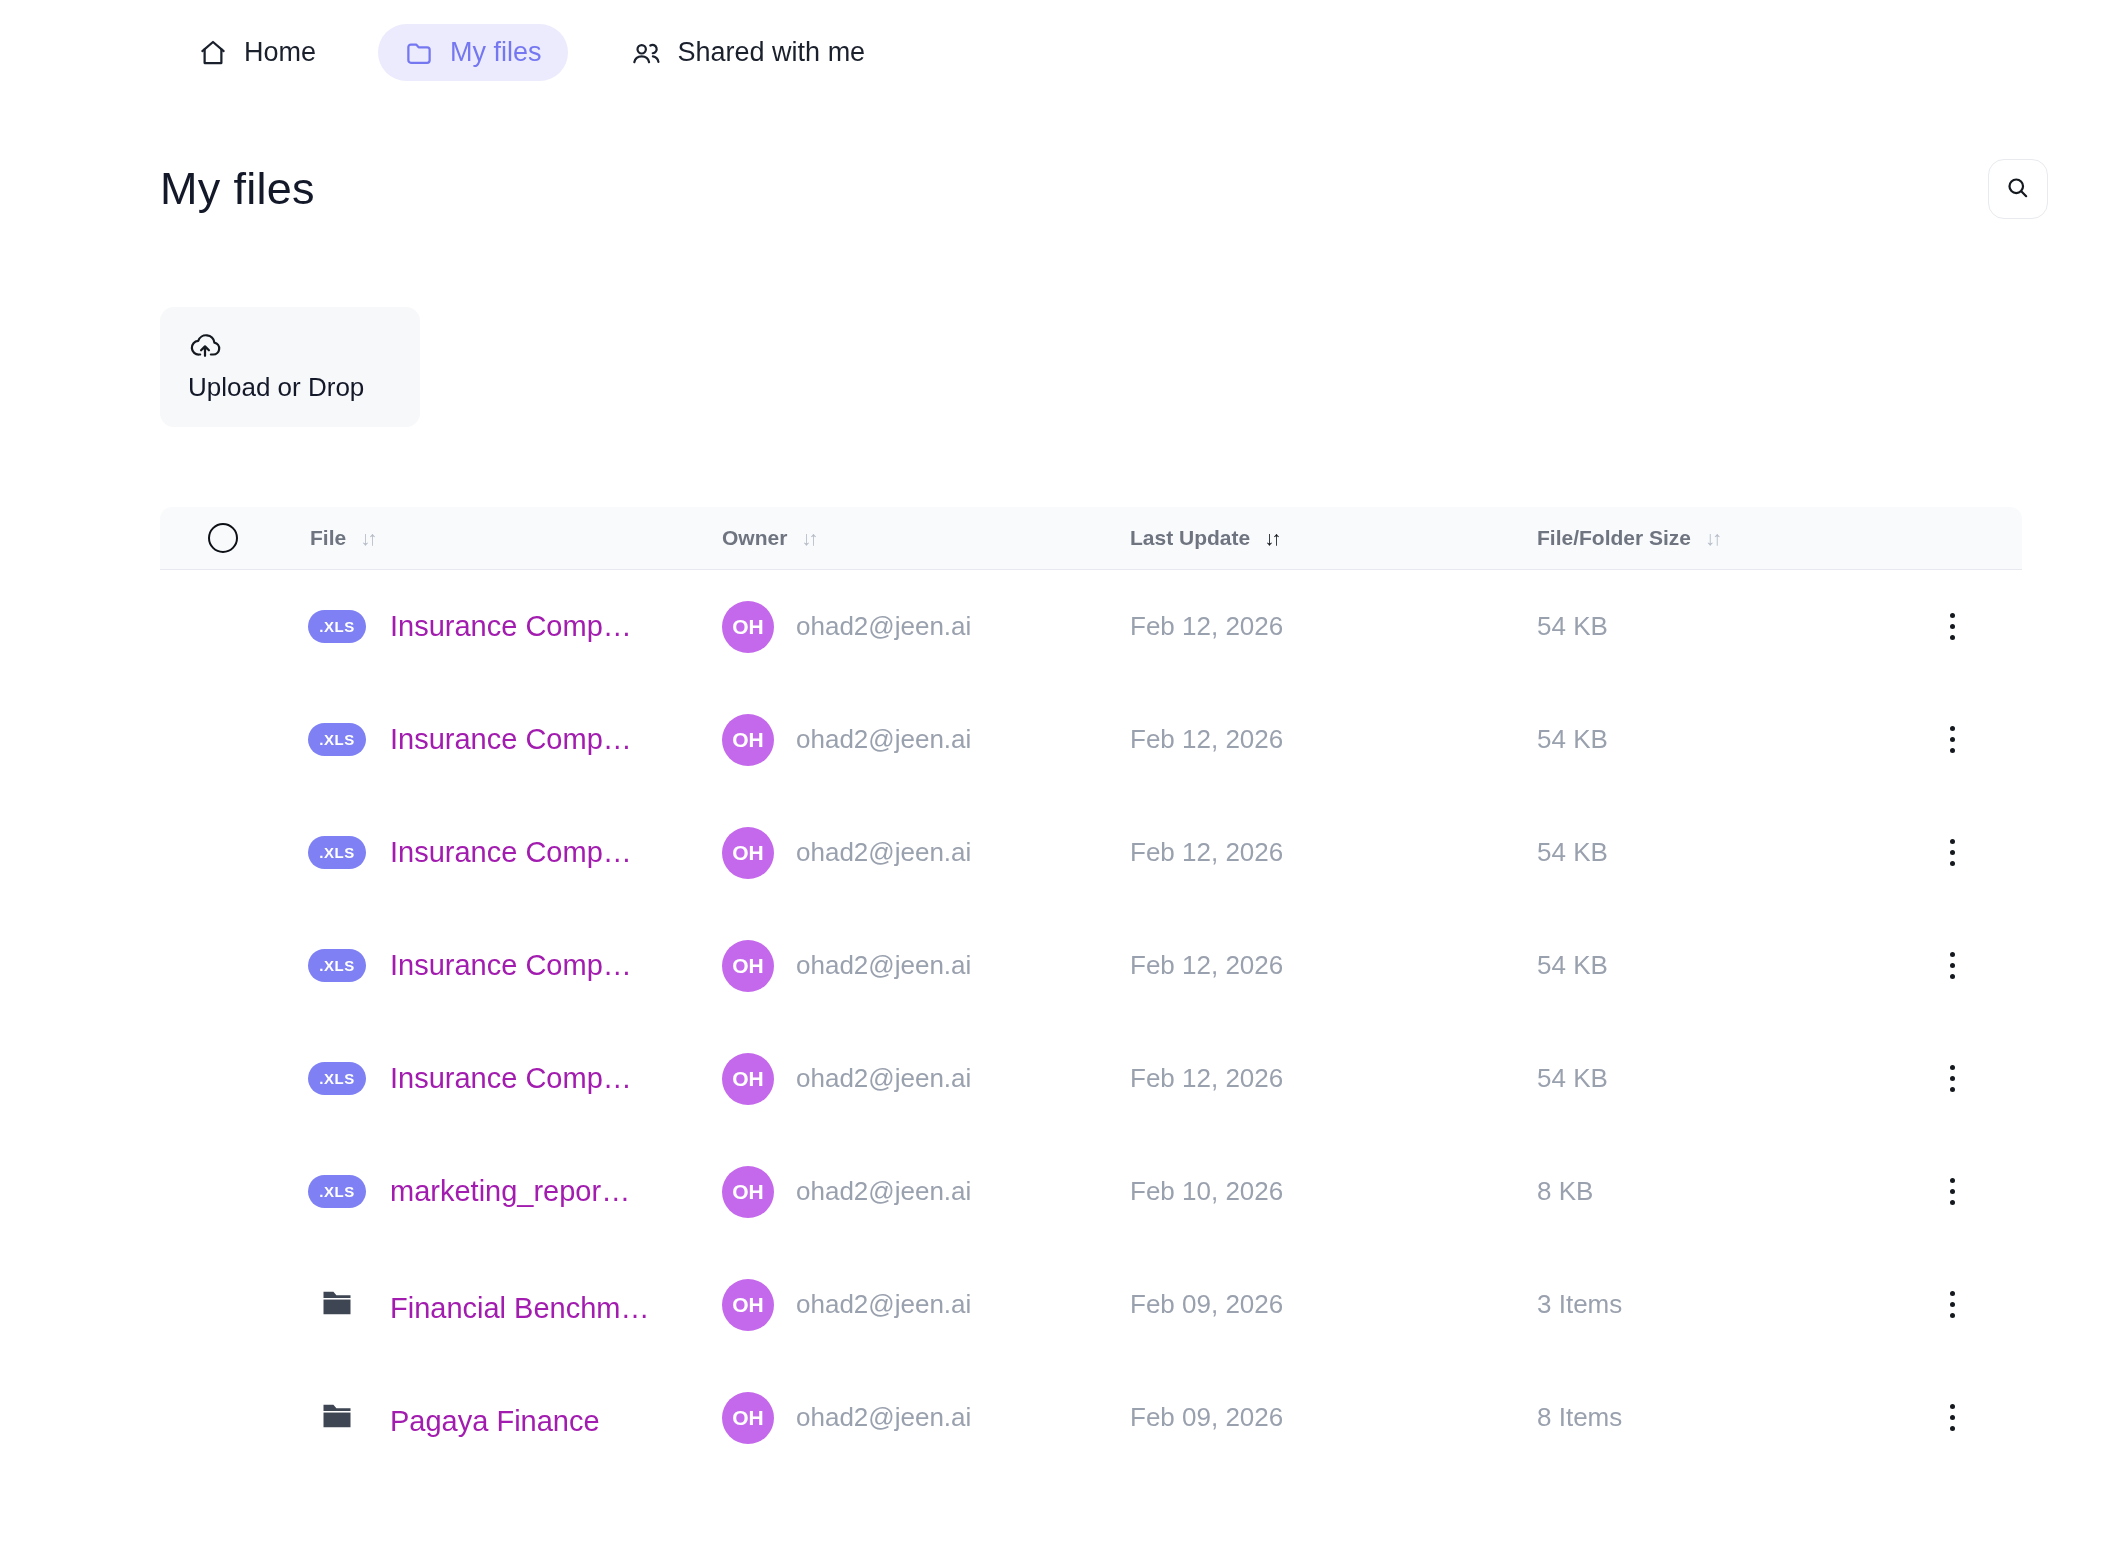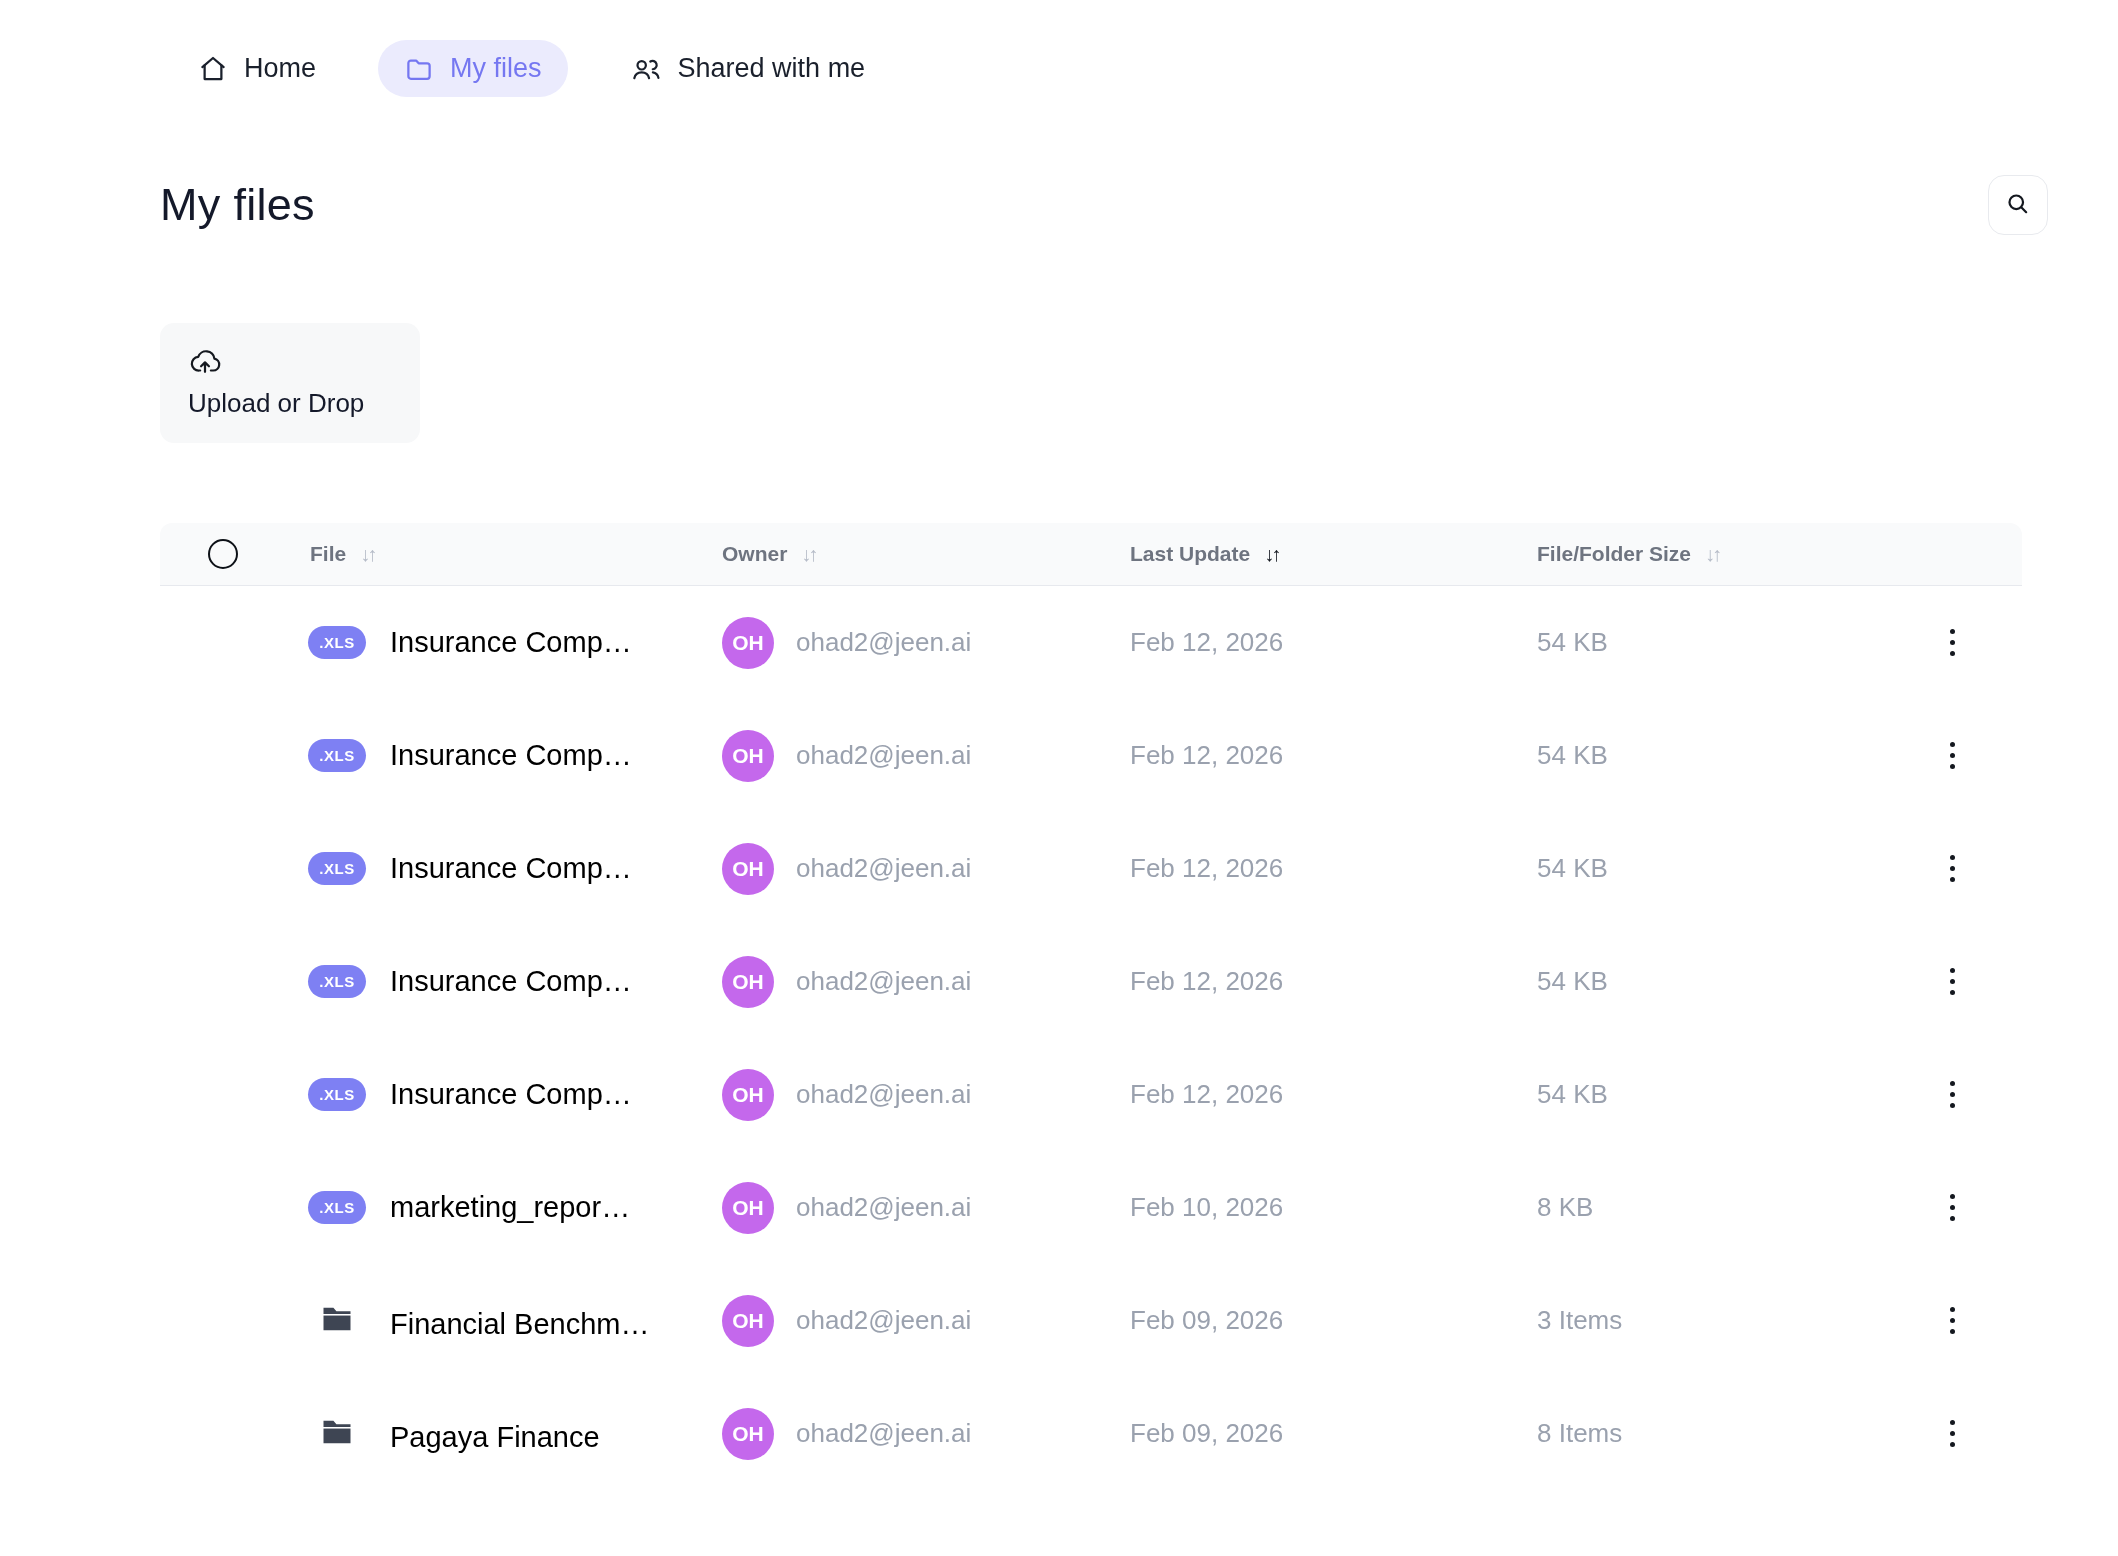--- a/index.html
+++ b/index.html
@@ -18,21 +18,21 @@
     --header-gray:#6e7480;
     --card-bg:#f7f8f9;
     --thead-bg:#f9fafb;
     --border:#e7e9ee;
     --folder:#3e4553;
     --dark:#14181f;
   }
   
   .nav{
     display:flex;align-items:center;gap:36px;
-    padding:40px 0 0 172px;
+    padding:24px 0 0 172px;
   }
   .nav-item{
     display:flex;align-items:center;gap:16px;
     font-size:27px;font-weight:500;color:#1a202c;
     padding:13px 26px;border-radius:999px;cursor:pointer;
     background:transparent;border:none;
   }
   .nav-item.active{background:var(--accent-soft);color:var(--accent);}
   .nav-item svg{display:block;}
   
@@ -77,21 +77,21 @@
     display:grid;grid-template-columns:150px 412px 408px 407px 345px 1fr;
     align-items:center;height:113px;cursor:pointer;
   }
   .name-cell{display:flex;align-items:flex-end;gap:26px;}
   .icon-slot{width:54px;display:flex;justify-content:center;flex:0 0 54px;}
   .type-badge{
     background:var(--badge);color:#fff;font-size:15px;font-weight:700;
     letter-spacing:.5px;padding:9px 11px;border-radius:999px;line-height:1;
   }
   .file-name{
-    font-size:29px;color:#000000;font-weight:500;white-space:nowrap;
+    font-size:29px;color:#a21caf;font-weight:500;white-space:nowrap;
     overflow:hidden;text-overflow:ellipsis;max-width:330px;
   }
   .owner-cell{display:flex;align-items:center;gap:22px;}
   .avatar{
     width:52px;height:52px;border-radius:50%;background:var(--avatar);
     color:#fff;font-size:21px;font-weight:700;
     display:flex;align-items:center;justify-content:center;flex:0 0 52px;
   }
   .muted{font-size:26px;color:var(--gray);}
   .kebab-cell{display:flex;justify-content:center;}

